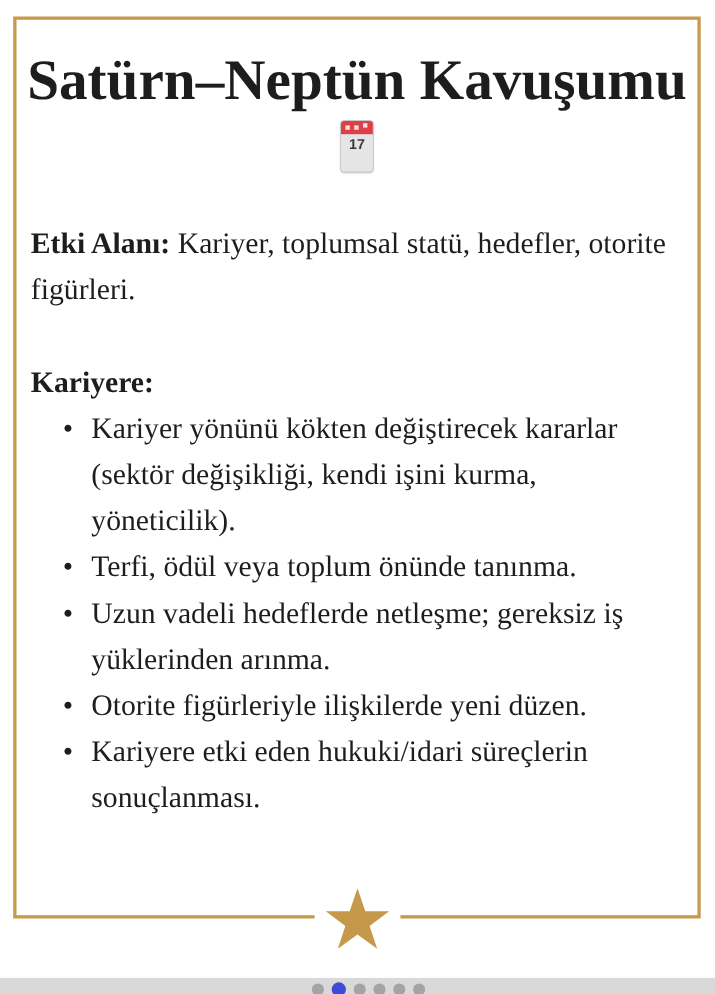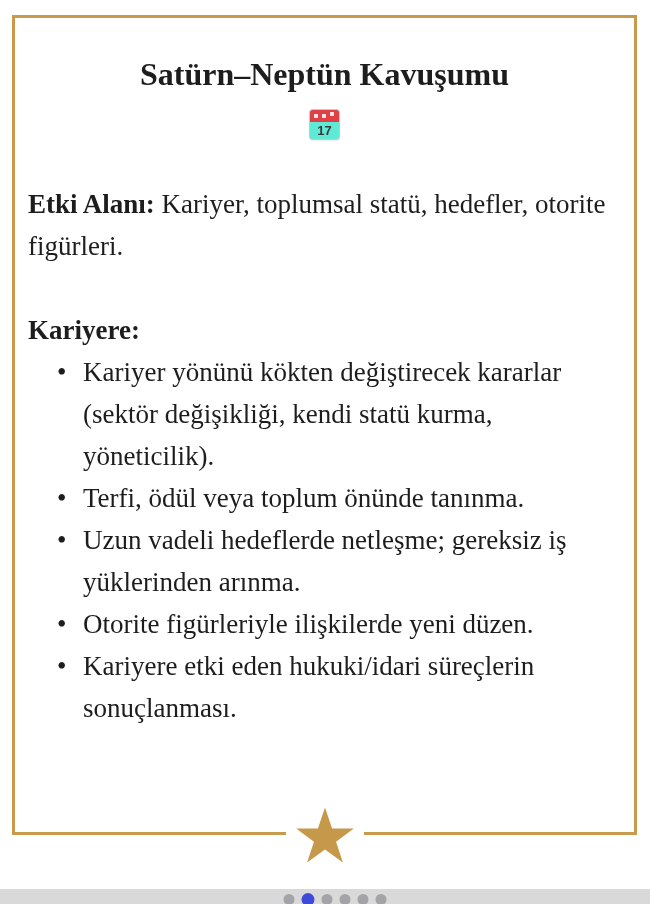--- a/index.html
+++ b/index.html
@@ -14,39 +14,39 @@
   .card {
     position: absolute;
     left: 12px; top: 15px;
     width: 619px; height: 814px;
     background: #ffffff;
     border: 3px solid var(--border-gold, #c89a4c);
   }
   .title {
     margin: 30px 8px 0;
     text-align: center;
-    font-size: 32px;
+    font-size: 52px;
     line-height: 52px;
     font-weight: bold;
   }
   .title-line { display: block; }
   .date-row {
     margin-top: 10px;
     display: flex;
     justify-content: center;
     align-items: center;
     gap: 9px;
     font-size: 27px;
     font-weight: bold;
   }
   .cal {
     position: relative;
-    width: 29px; height: 29px;
+    width: 29px; height: 46px;
     display: inline-block;
-    background: #5eead4;
+    background: #e5e5e5;
     border-radius: 3px;
     box-shadow: 0 0 0 1px #c9c9c9, 0 1px 2px rgba(0,0,0,.25);
     overflow: hidden;
     flex: none;
   }
   .cal-top {
     position: absolute; top: 0; left: 0; right: 0; height: 12px;
     background: var(--calendar-red, #e04045);
   }
   .cal-top::after {
@@ -126,21 +126,21 @@
     </span>
   </div>
 
   <p class="impact"><b>Etki Alanı:</b><span> Kariyer, toplumsal statü, hedefler, otorite figürleri.</span></p>
 
   <p class="effects-label">Kariyere:</p>
 
   <div class="effects">
     <div class="bullet">
       <span class="bullet-marker">•</span>
-      <span class="bullet-text">Kariyer yönünü kökten değiştirecek kararlar (sektör değişikliği, kendi statü kurma, yöneticilik).</span>
+      <span class="bullet-text">Kariyer yönünü kökten değiştirecek kararlar (sektör değişikliği, kendi işini kurma, yöneticilik).</span>
     </div>
     <div class="bullet">
       <span class="bullet-marker">•</span>
       <span class="bullet-text">Terfi, ödül veya toplum önünde tanınma.</span>
     </div>
     <div class="bullet">
       <span class="bullet-marker">•</span>
       <span class="bullet-text">Uzun vadeli hedeflerde netleşme; gereksiz iş yüklerinden arınma.</span>
     </div>
     <div class="bullet">

